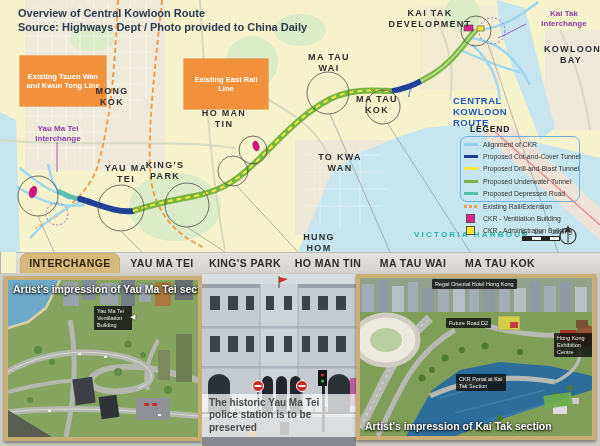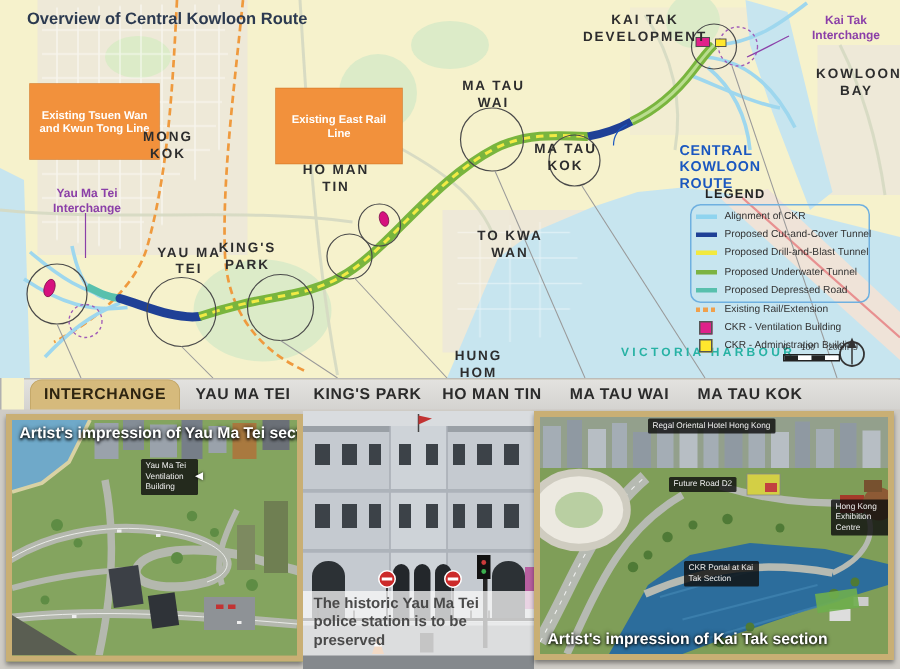--- a/index.html
+++ b/index.html
@@ -169,20 +169,21 @@
 
       <g transform="translate(558,225)">
         <circle cx="10" cy="11" r="8" stroke="#333" stroke-width="1.2" fill="none"></circle>
         <line x1="10" y1="4" x2="10" y2="18" stroke="#333" stroke-width="1"></line>
         <polygon points="10,0 7,7 13,7" fill="#333"></polygon>
       </g>
     </svg>
 
     <div class="ovl hdr">
       <div>Overview of Central Kowloon Route</div>
+      <div>Source: Highways Dept / Photo provided to China Daily</div>
     </div>
     <div class="ovl rail-label" style="left:20px;top:56px;width:80px;">Existing Tsuen Wan and Kwun Tong Line</div>
     <div class="ovl rail-label" style="left:184px;top:59px;width:78px;">Existing East Rail Line</div>
 
     <div class="ovl district" style="left:82px;top:86px;width:60px;">MONG KOK</div>
     <div class="ovl district" style="left:192px;top:108px;width:64px;">HO MAN TIN</div>
     <div class="ovl district" style="left:95px;top:163px;width:62px;">YAU MA TEI</div>
     <div class="ovl district" style="left:142px;top:160px;width:46px;">KING'S PARK</div>
     <div class="ovl district" style="left:314px;top:152px;width:52px;">TO KWA WAN</div>
     <div class="ovl district" style="left:290px;top:232px;width:58px;">HUNG HOM</div>

